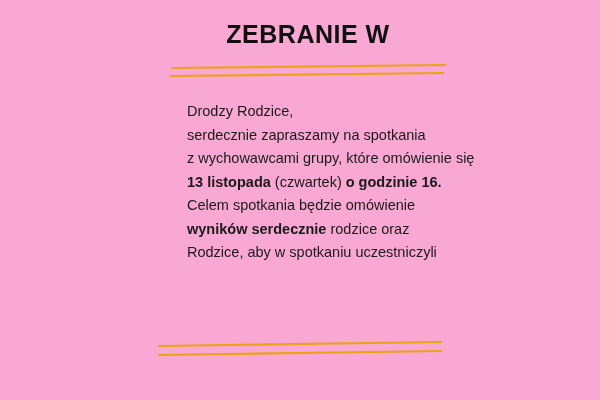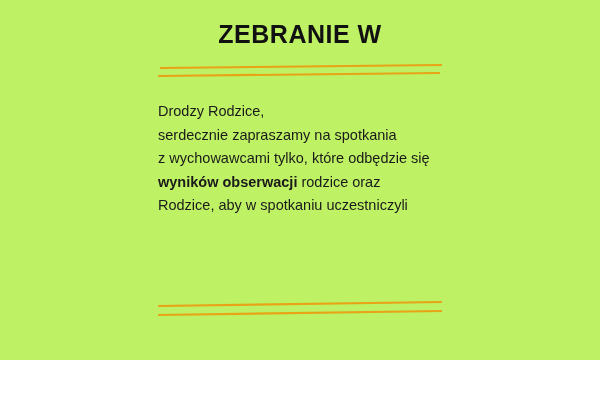--- a/index.html
+++ b/index.html
@@ -9,23 +9,24 @@
   body {
     width: 600px;
     height: 400px;
     background: #ffffff;
     font-family: "Liberation Sans", sans-serif;
     overflow: hidden;
   }
   .poster {
     position: relative;
     width: 600px;
-    height: 360px;
-    background: #bef264;
+    height: 400px;
+    background: #f9a8d4;
     box-sizing: border-box;
+    padding-left: 16px;
   }
   .title {
     text-align: center;
     font-weight: bold;
     font-size: 25px;
     letter-spacing: 0.5px;
     color: #111111;
     line-height: 1.45;
     padding-top: 16px;
   }
@@ -45,20 +46,21 @@
   .body-block {
     margin: 16px 0 0 158px;
     width: 330px;
     font-size: 14.5px;
     color: #1a1a1a;
     line-height: 1.62;
   }
   .body-line {
     display: block;
     white-space: nowrap;
+    margin-left: 13px;
   }
   .b {
     font-weight: bold;
   }
   .divider-bottom {
     position: absolute;
     left: 0;
     right: 0;
     bottom: 38px;
     height: 22px;
@@ -81,22 +83,24 @@
   <div class="divider">
     <svg viewBox="0 0 600 22" preserveAspectRatio="none">
       <line x1="160" y1="6" x2="442" y2="3" stroke="#e8a317" stroke-width="2.2"></line>
       <line x1="158" y1="14" x2="440" y2="11" stroke="#e8a317" stroke-width="2.2"></line>
     </svg>
   </div>
 
   <div class="body-block">
       <span class="body-line"><span>Drodzy Rodzice,</span></span>
       <span class="body-line"><span>serdecznie zapraszamy na spotkania</span></span>
-      <span class="body-line"><span>z wychowawcami tylko, które odbędzie się</span></span>
-      <span class="body-line"><span class="b">wyników obserwacji</span><span> rodzice oraz</span></span>
+      <span class="body-line"><span>z wychowawcami grupy, które omówienie się</span></span>
+      <span class="body-line"><span class="b">13 listopada</span><span> (czwartek) </span><span class="b">o godzinie 16.</span></span>
+      <span class="body-line"><span>Celem spotkania będzie omówienie</span></span>
+      <span class="body-line"><span class="b">wyników serdecznie</span><span> rodzice oraz</span></span>
       <span class="body-line"><span>Rodzice, aby w spotkaniu uczestniczyli</span></span>
     </div>
 
   <div class="divider-bottom">
     <svg viewBox="0 0 600 22" preserveAspectRatio="none">
       <line x1="158" y1="6" x2="442" y2="2" stroke="#e8a317" stroke-width="2.2"></line>
       <line x1="158" y1="15" x2="442" y2="11" stroke="#e8a317" stroke-width="2.2"></line>
     </svg>
   </div>
 

